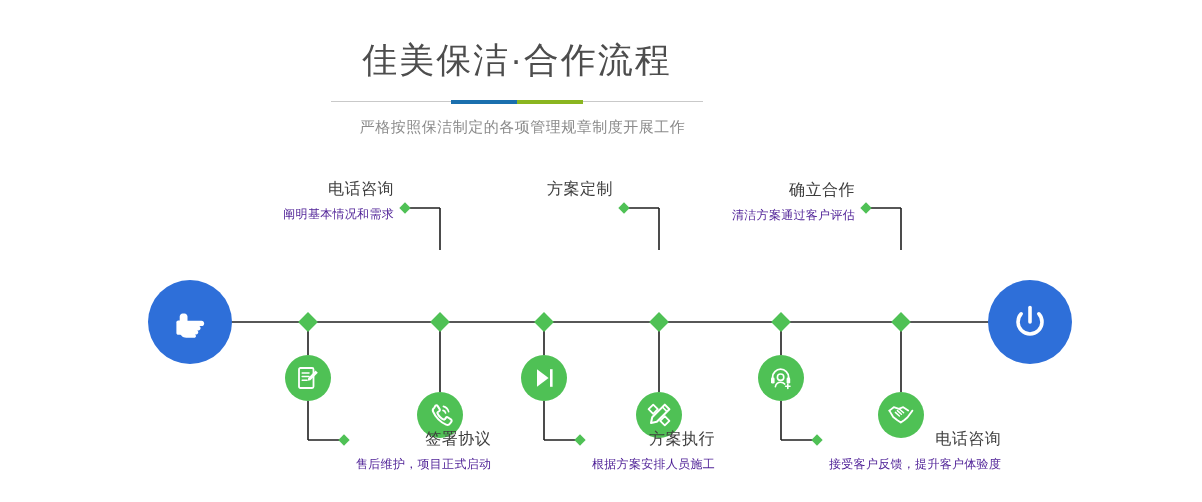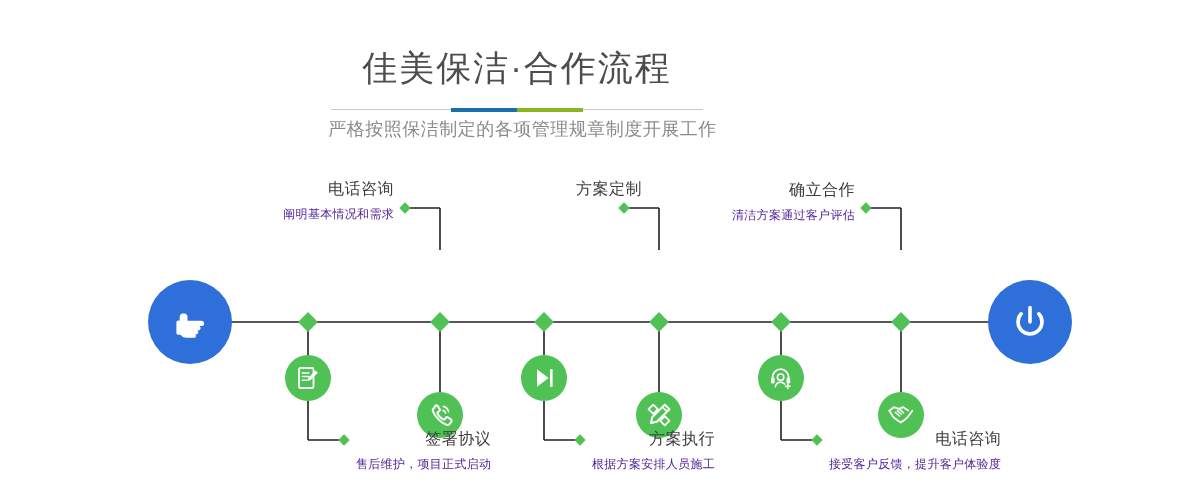--- a/index.html
+++ b/index.html
@@ -10,21 +10,21 @@
     overflow:hidden;
   }
   #page {
     position:relative;
     width:1202px; height:502px;
     background:#ffffff;
   }
 
   
   .header {
-    position:absolute; left:0; top:8px; width:1034px;
+    position:absolute; left:0; top:0; width:1034px;
     text-align:center;
   }
   .page-title {
     margin-top:38px;
     font-size:35px;
     font-weight:500;
     letter-spacing:2px;
     color:#4d4d4d;
     line-height:44px;
   }
@@ -43,22 +43,22 @@
     position:absolute; left:120px; top:4px;
     width:66px; height:4px;
     background:#1a6fae;
   }
   .divider-green {
     position:absolute; left:186px; top:4px;
     width:66px; height:4px;
     background:#8ab520;
   }
   .page-subtitle {
-    margin-top:2px;
-    font-size:18px;
+    margin-top:8px;
+    font-size:15px;
     color:#8b8b8b;
     letter-spacing:.5px;
     line-height:22px;
     padding-left:11px;
   }
 
   
   .flow {
     position:absolute; left:0; top:150px;
     width:1202px; height:352px;
@@ -210,21 +210,21 @@
     </div>
 
     <div class="step-node" style="left:636px; top:242px;">
       <svg width="28" height="28" viewBox="0 0 28 28">
         <path d="M19.8 3.6l4.6 4.6-12.6 12.6-5.8 1.2 1.2-5.8z" fill="none" stroke="#ffffff" stroke-width="2" stroke-linejoin="round"></path>
         <line x1="17.4" y1="6" x2="22" y2="10.6" stroke="#ffffff" stroke-width="1.6"></line>
         <path d="M8.2 3.6l4.6 4.6-4.6 4.6-4.6-4.6z" fill="none" stroke="#ffffff" stroke-width="1.8" stroke-linejoin="round"></path>
         <path d="M19.8 15.2l4.6 4.6-4.6 4.6-4.6-4.6z" fill="none" stroke="#ffffff" stroke-width="1.8" stroke-linejoin="round"></path>
       </svg>
     </div>
-    <div class="label-block top" style="right:560px; top:28px;">
+    <div class="label-block top" style="right:589px; top:28px;">
       <div class="label-title">方案定制</div>
     </div>
 
     <div class="step-node" style="left:521px; top:205px;">
       <svg width="26" height="26" viewBox="0 0 26 26">
         <path d="M6 4.2L17.6 13 6 21.8z" fill="#ffffff"></path>
         <rect x="19" y="4.2" width="2.6" height="17.6" fill="#ffffff"></rect>
       </svg>
     </div>
     <div class="label-block bot" style="left:592px; top:278px;">

